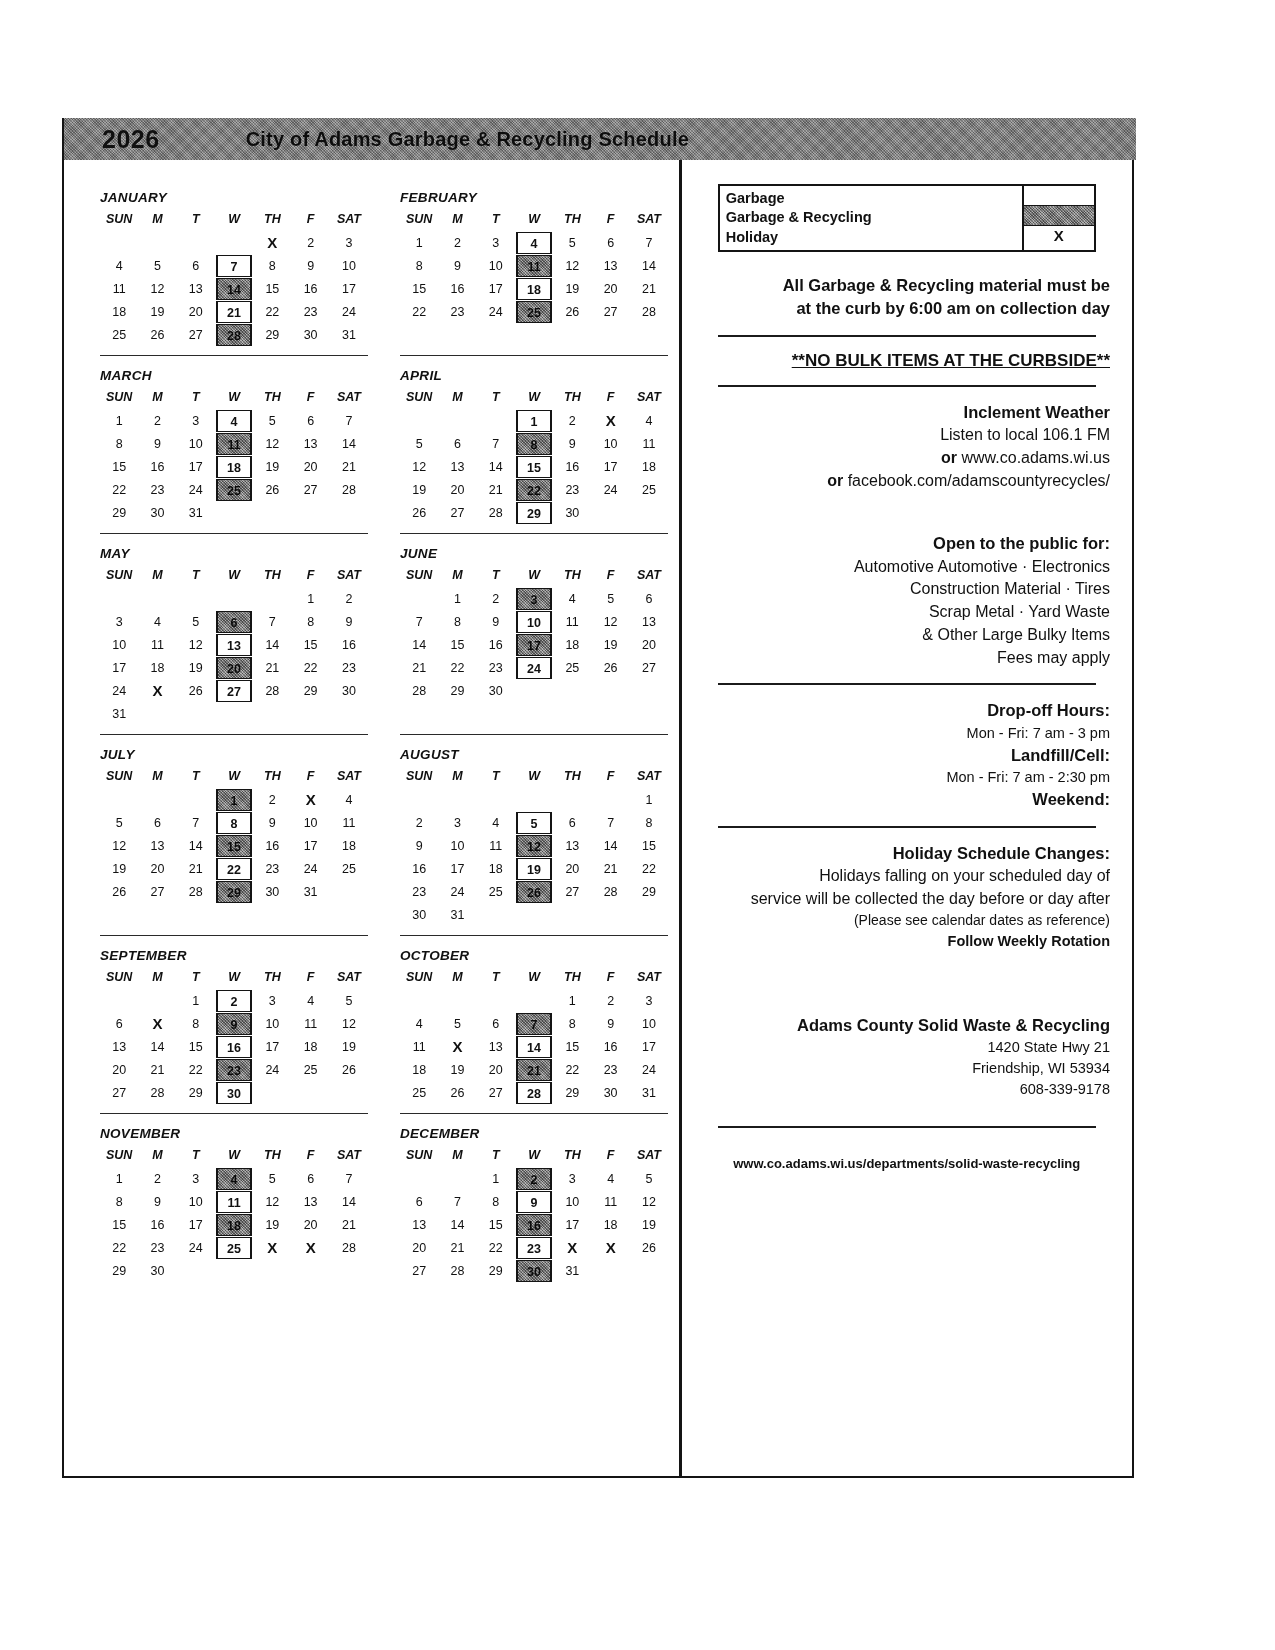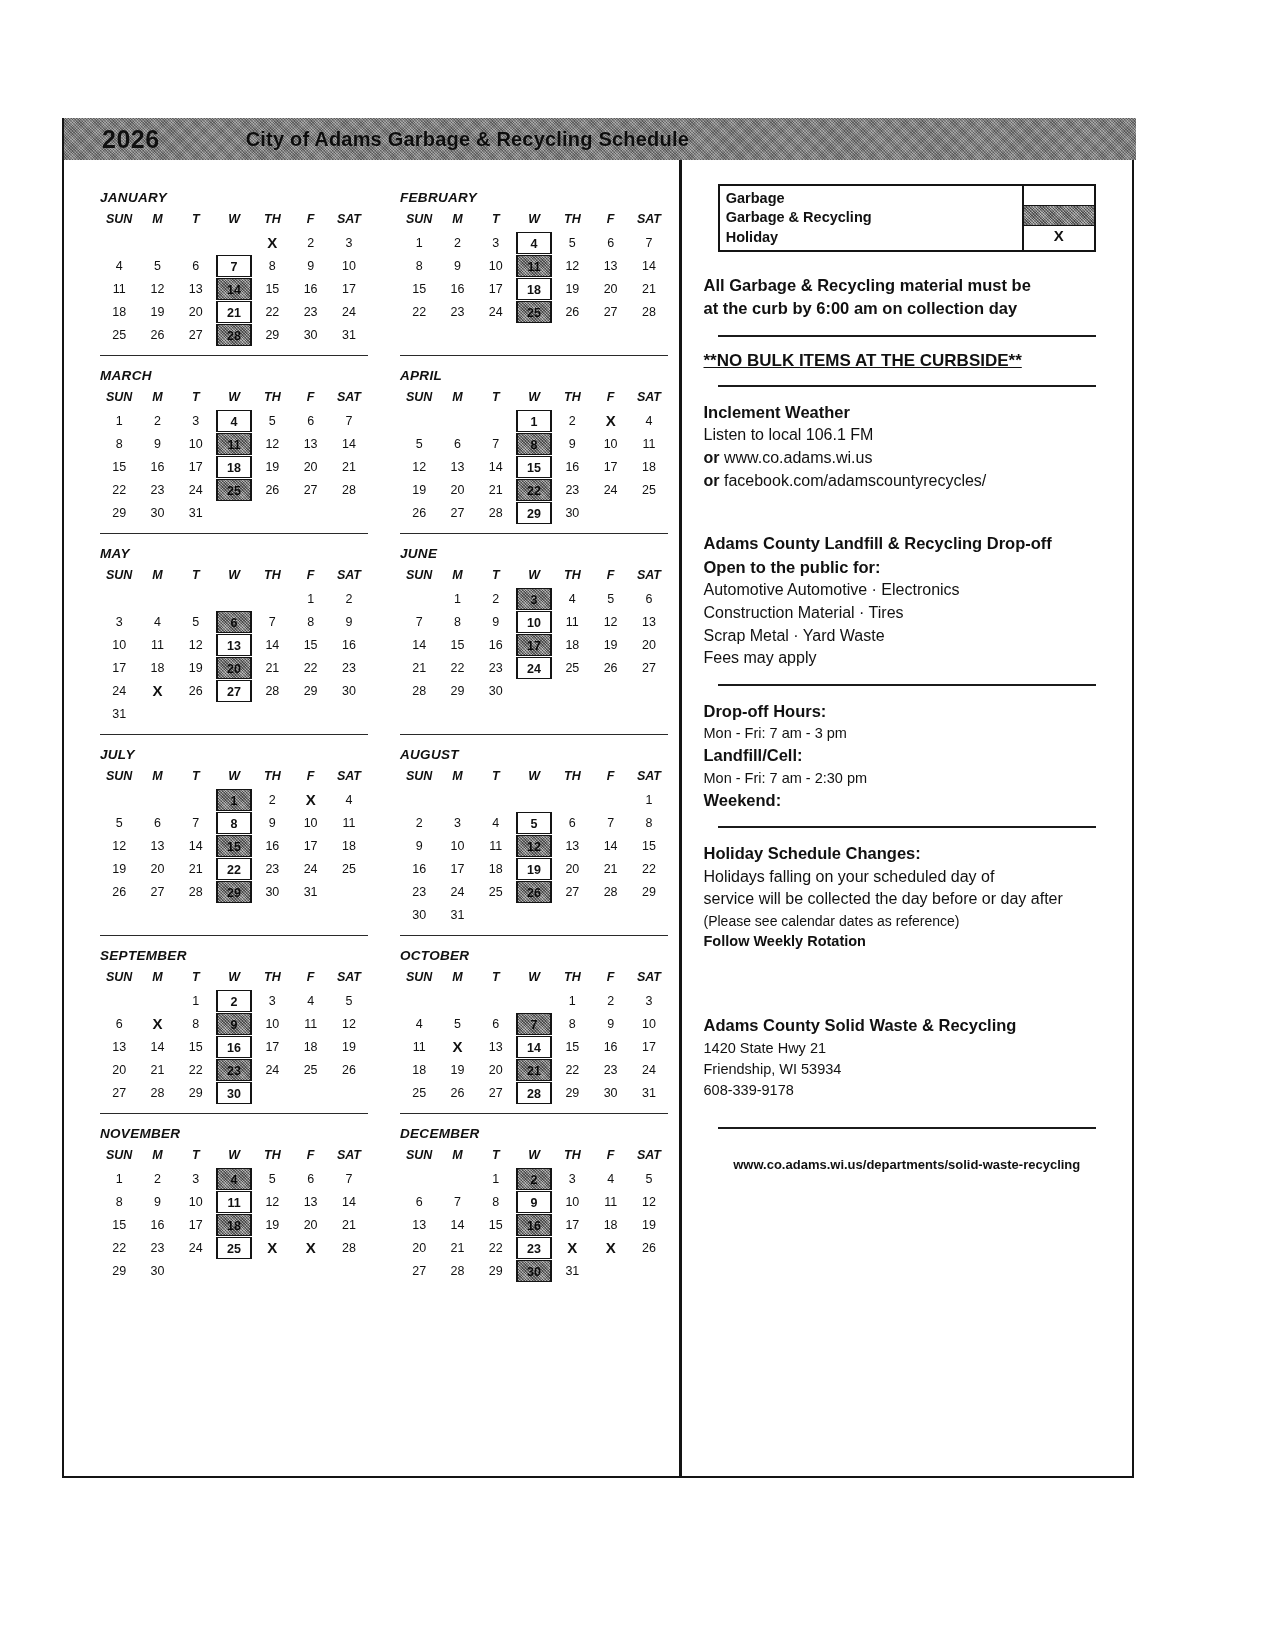--- a/index.html
+++ b/index.html
@@ -103,21 +103,21 @@
   .sw { height: 20px; border-bottom: 1.6px solid #141414; }
   .sw.white { background: #fff; }
   .sw.hatch {
     background: #8a8a8a;
     background-image:
       repeating-linear-gradient(45deg, rgba(0,0,0,.30) 0 1px, rgba(255,255,255,.22) 1px 2px),
       repeating-linear-gradient(-45deg, rgba(0,0,0,.22) 0 1px, rgba(255,255,255,.16) 1px 2px);
   }
   .sw.x { border-bottom: none; height: 20px; text-align: center; font-weight: bold; font-size: 15px; line-height: 20px; }
 
-  .rblock { text-align: left; }
+  .rblock { text-align: right; }
   .hr { height: 2px; background: #1b1b1b; margin: 14px 14px; }
   .b1 { font-size: 16.5px; font-weight: bold; line-height: 1.42; }
   .b2 { font-size: 16px; line-height: 1.42; }
   .b3 { font-size: 14.5px; line-height: 1.45; }
   .b4 { font-size: 14px; line-height: 1.45; }
   .ital { }
   .nobulk { font-size: 17px; font-weight: bold; text-decoration: underline; }
   .spacer-sm { height: 14px; }
   .spacer-md { height: 22px; }
   .spacer-lg { height: 40px; }
@@ -1073,25 +1073,25 @@
         </div>
         <div class="b2">
           <span class="inline-b">or</span>
           <span>facebook.com/adamscountyrecycles/</span>
         </div>
       </div>
 
       <div class="spacer-lg"></div>
 
       <div class="rblock">
-        <div class="b1">Adams County Landfill &amp; Recycling Drop-off</div>
         <div class="b1">Open to the public for:</div>
         <div class="b2">Automotive Automotive · Electronics</div>
         <div class="b2">Construction Material · Tires</div>
         <div class="b2">Scrap Metal · Yard Waste</div>
+        <div class="b2">&amp; Other Large Bulky Items</div>
         <div class="b2 ital">Fees may apply</div>
       </div>
 
       <div class="hr"></div>
 
       <div class="rblock">
         <div class="b1">Drop-off Hours:</div>
         <div class="b3">Mon - Fri: 7 am - 3 pm</div>
         <div class="b1">Landfill/Cell:</div>
         <div class="b3">Mon - Fri: 7 am - 2:30 pm</div>

